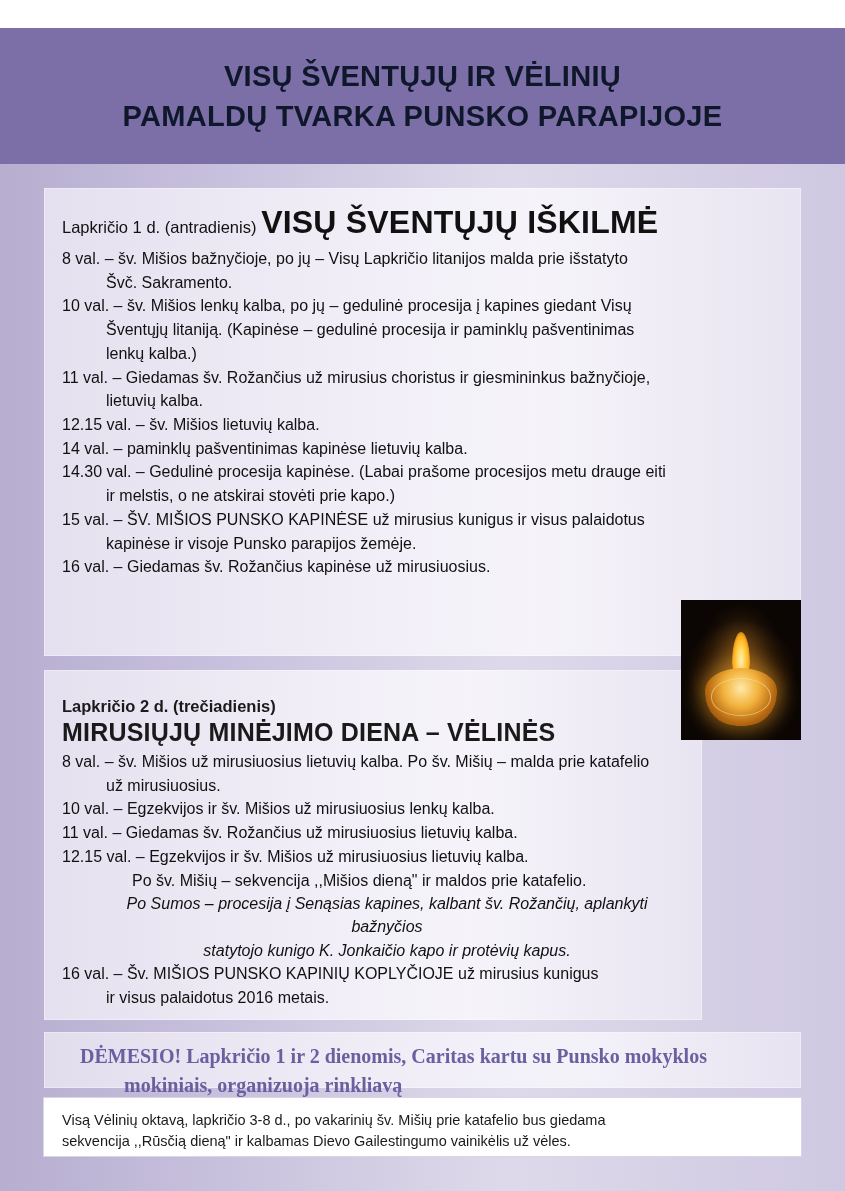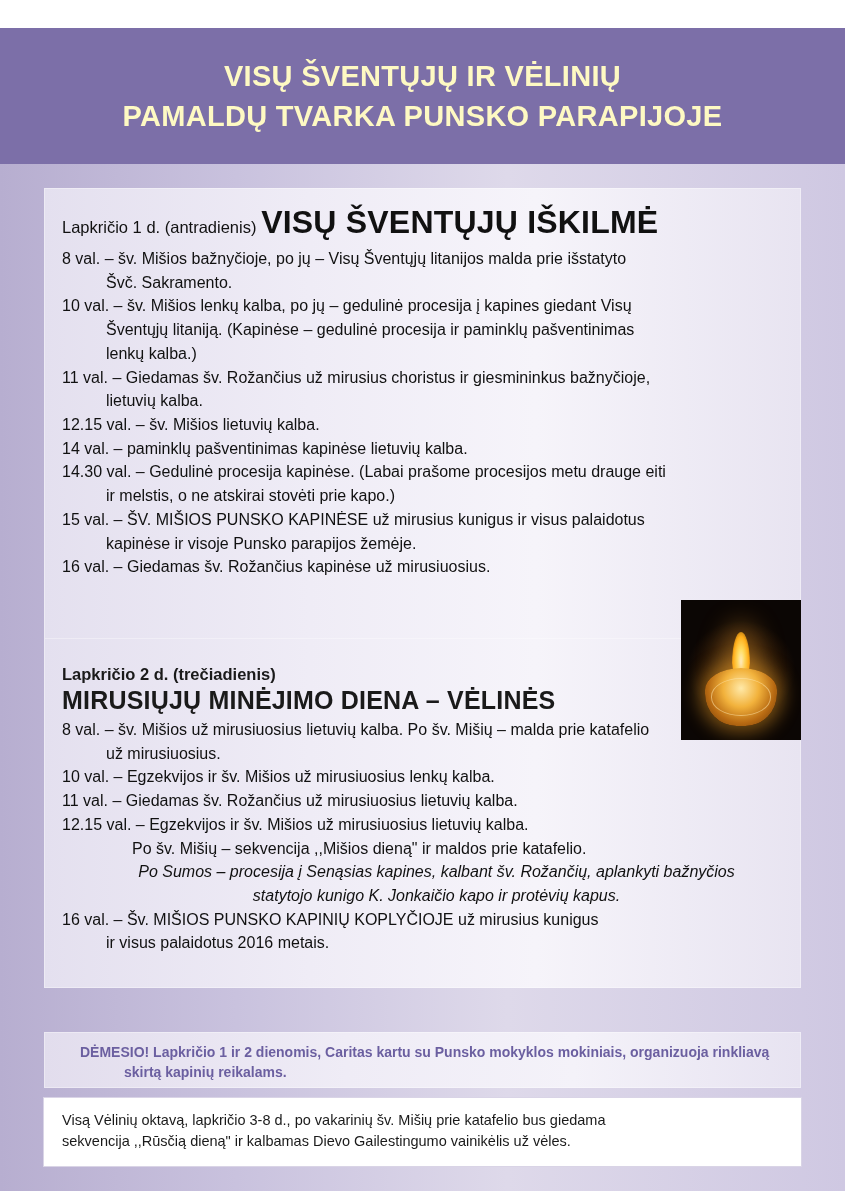--- a/index.html
+++ b/index.html
@@ -31,21 +31,21 @@
     top: 28px;
     width: 845px;
     height: 136px;
     background: #7c6fa8;
     display: flex;
     align-items: center;
     justify-content: center;
   }
   .header-title {
     text-align: center;
-    color: #fef9c3;
+    color: #0f172a;
     font-size: 29px;
     font-weight: bold;
     line-height: 1.38;
     letter-spacing: 0.3px;
   }
   .header-line {
     display: block;
     white-space: nowrap;
   }
 
@@ -70,42 +70,42 @@
     left: 44px;
     top: 188px;
     width: 757px;
     height: 468px;
     padding: 14px 18px 12px 18px;
     box-sizing: border-box;
   }
 
   #card-day2 {
     left: 44px;
-    top: 638px;
-    width: 757px;
+    top: 670px;
+    width: 658px;
     height: 350px;
     padding: 27px 18px 12px 18px;
     box-sizing: border-box;
   }
 
   #card-notice {
     left: 44px;
     top: 1032px;
     width: 757px;
     height: 56px;
     padding: 10px 18px;
     box-sizing: border-box;
     background: linear-gradient(90deg, #e2dded 0%, #efecf6 40%, #f4f2f9 70%, #e7e3f1 100%);
   }
 
   #card-footer {
     left: 44px;
     top: 1098px;
     width: 757px;
-    height: 68px;
+    height: 58px;
     padding: 12px 18px;
     box-sizing: border-box;
     background: #ffffff;
     box-shadow: 0 0 0 1px #d9d4e6;
   }
 
   
   .day-head {
     font-size: 17px;
     line-height: 1.25;
@@ -152,26 +152,27 @@
   .entry.italic {
     font-style: italic;
     padding-left: 28px;
     text-align: center;
   }
   .entry.indent-extra {
     padding-left: 70px;
   }
 
   .notice {
-    font-size: 14px;
+    font-size: 20px;
     line-height: 1.45;
     font-weight: bold;
     color: #6b5fa0;
     padding-left: 62px;
     text-indent: -44px;
+    font-family: Liberation Serif, serif;
   }
   .notice .hl {
     color: #6b5fa0;
   }
 
   .footer-text {
     font-size: 14.5px;
     line-height: 1.45;
     color: #1a1a1a;
   }
@@ -244,21 +245,21 @@
   </div>
 
   <div class="body-panel"></div>
 
   <div class="card" id="card-day1">
     <div class="day-head">
       <span class="small">Lapkričio 1 d. (antradienis)</span>
       <span class="big">VISŲ ŠVENTŲJŲ IŠKILMĖ</span>
     </div>
 
-    <p class="entry"><span class="lead">8 val. – </span><span>šv. Mišios bažnyčioje, po jų – Visų Šventųjų litanijos malda prie išstatyto</span></p>
+    <p class="entry"><span class="lead">8 val. – </span><span>šv. Mišios bažnyčioje, po jų – Visų Lapkričio litanijos malda prie išstatyto</span></p>
     <p class="entry cont">Švč. Sakramento.</p>
 
     <p class="entry"><span class="lead">10 val. – </span><span>šv. Mišios lenkų kalba, po jų – gedulinė procesija į kapines giedant Visų</span></p>
     <p class="entry cont">Šventųjų litaniją. (Kapinėse – gedulinė procesija ir paminklų pašventinimas</p>
     <p class="entry cont">lenkų kalba.)</p>
 
     <p class="entry"><span class="lead">11 val. – </span><span>Giedamas šv. Rožančius už mirusius choristus ir giesmininkus bažnyčioje,</span></p>
     <p class="entry cont">lietuvių kalba.</p>
 
     <p class="entry"><span class="lead">12.15 val. – </span><span>šv. Mišios lietuvių kalba.</span></p>

